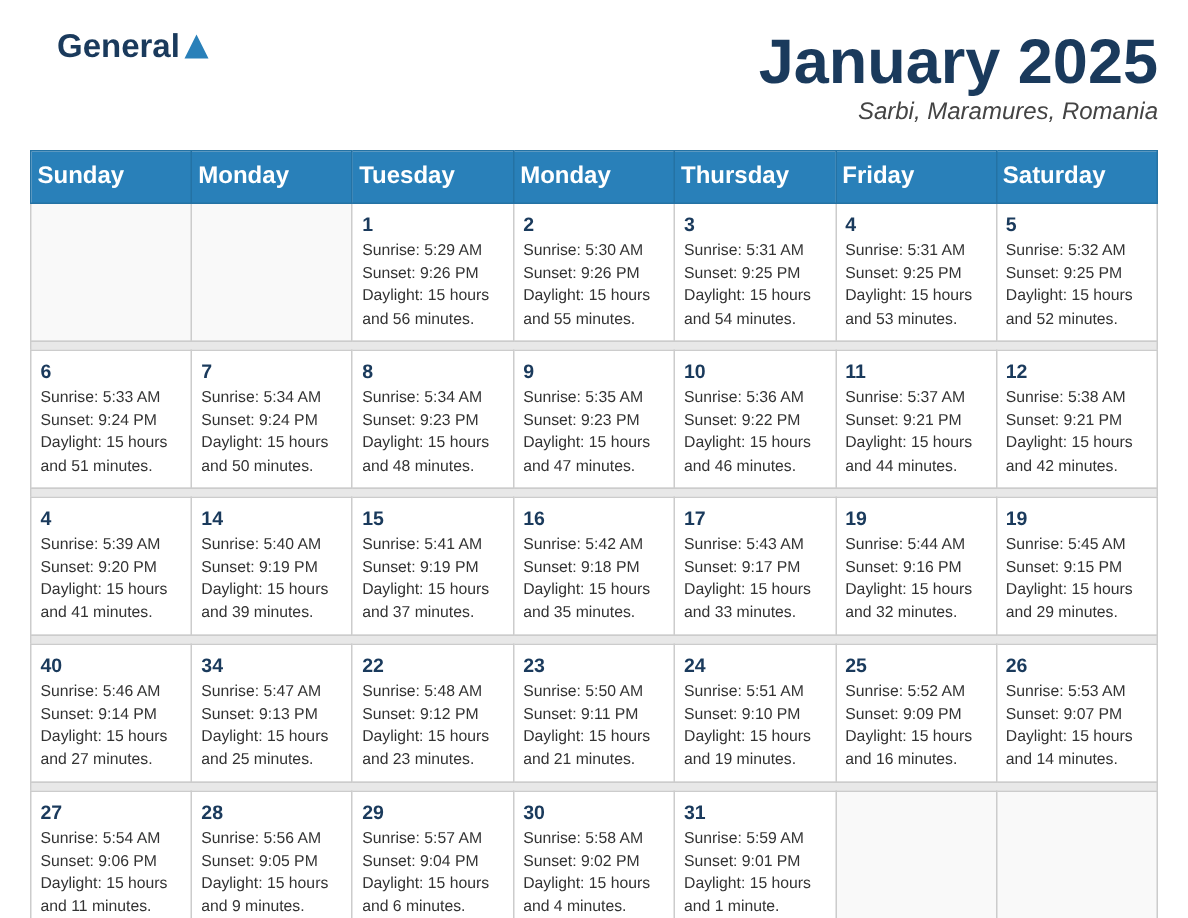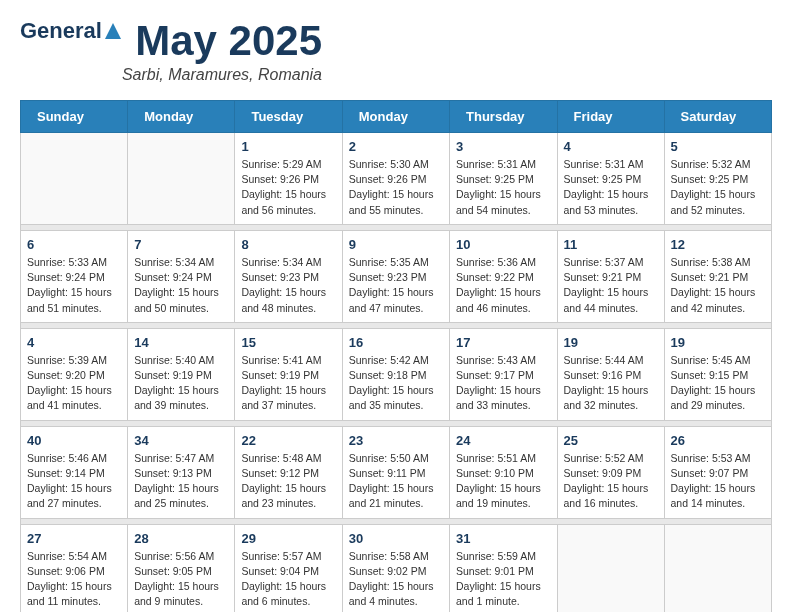--- a/index.html
+++ b/index.html
@@ -5,22 +5,24 @@
     * { box-sizing: border-box; margin: 0; padding: 0; }
     body {
       font-family: Arial, sans-serif;
       background: #fff;
       width: 792px;
       min-height: 612px;
       padding: 20px;
     }
     .header {
       display: flex;
+      justify-content: space-between;
       align-items: flex-start;
       margin-bottom: 16px;
+      margin-left: 18px;
     }
     .logo {
       display: flex;
       align-items: center;
     }
     .logo-text {
       font-size: 22px;
       font-weight: bold;
       color: #1a3a5c;
       line-height: 1;
@@ -41,23 +43,23 @@
       font-style: italic;
     }
     .calendar {
       width: 100%;
       border-collapse: collapse;
       border: 1px solid #ccc;
     }
     .calendar th {
       background: #2980b9;
       color: #fff;
-      font-size: 13px;
-      font-weight: bold;
-      padding: 8px 16px;
+      font-size: 16px;
+      font-weight: bold;
+      padding: 8px 4px;
       text-align: left;
       border: 1px solid #2472a4;
     }
     .calendar td {
       border: 1px solid #ccc;
       vertical-align: top;
       padding: 6px;
       width: 108px;
       min-height: 80px;
       background: #fff;
@@ -97,21 +99,21 @@
           <span style="color:#1a3a5c;">General</span><span style="color:#2980b9; display:inline-block; margin-left:2px;">
             <svg width="18" height="18" viewBox="0 0 18 18" style="vertical-align:middle;margin-bottom:2px;">
               <polygon points="9,1 17,17 1,17" fill="#2980b9"></polygon>
             </svg>
           </span>
         </span>
       </div>
     </div>
   </div>
   <div class="title-section">
-    <div class="month-title">May 2025</div>
+    <div class="month-title">January 2025</div>
     <div class="subtitle">Sarbi, Maramures, Romania</div>
   </div>
 </div>
 
 <table class="calendar">
   <thead>
     <tr>
     <th>Sunday</th>
         <th>Monday</th>
         <th>Tuesday</th>

